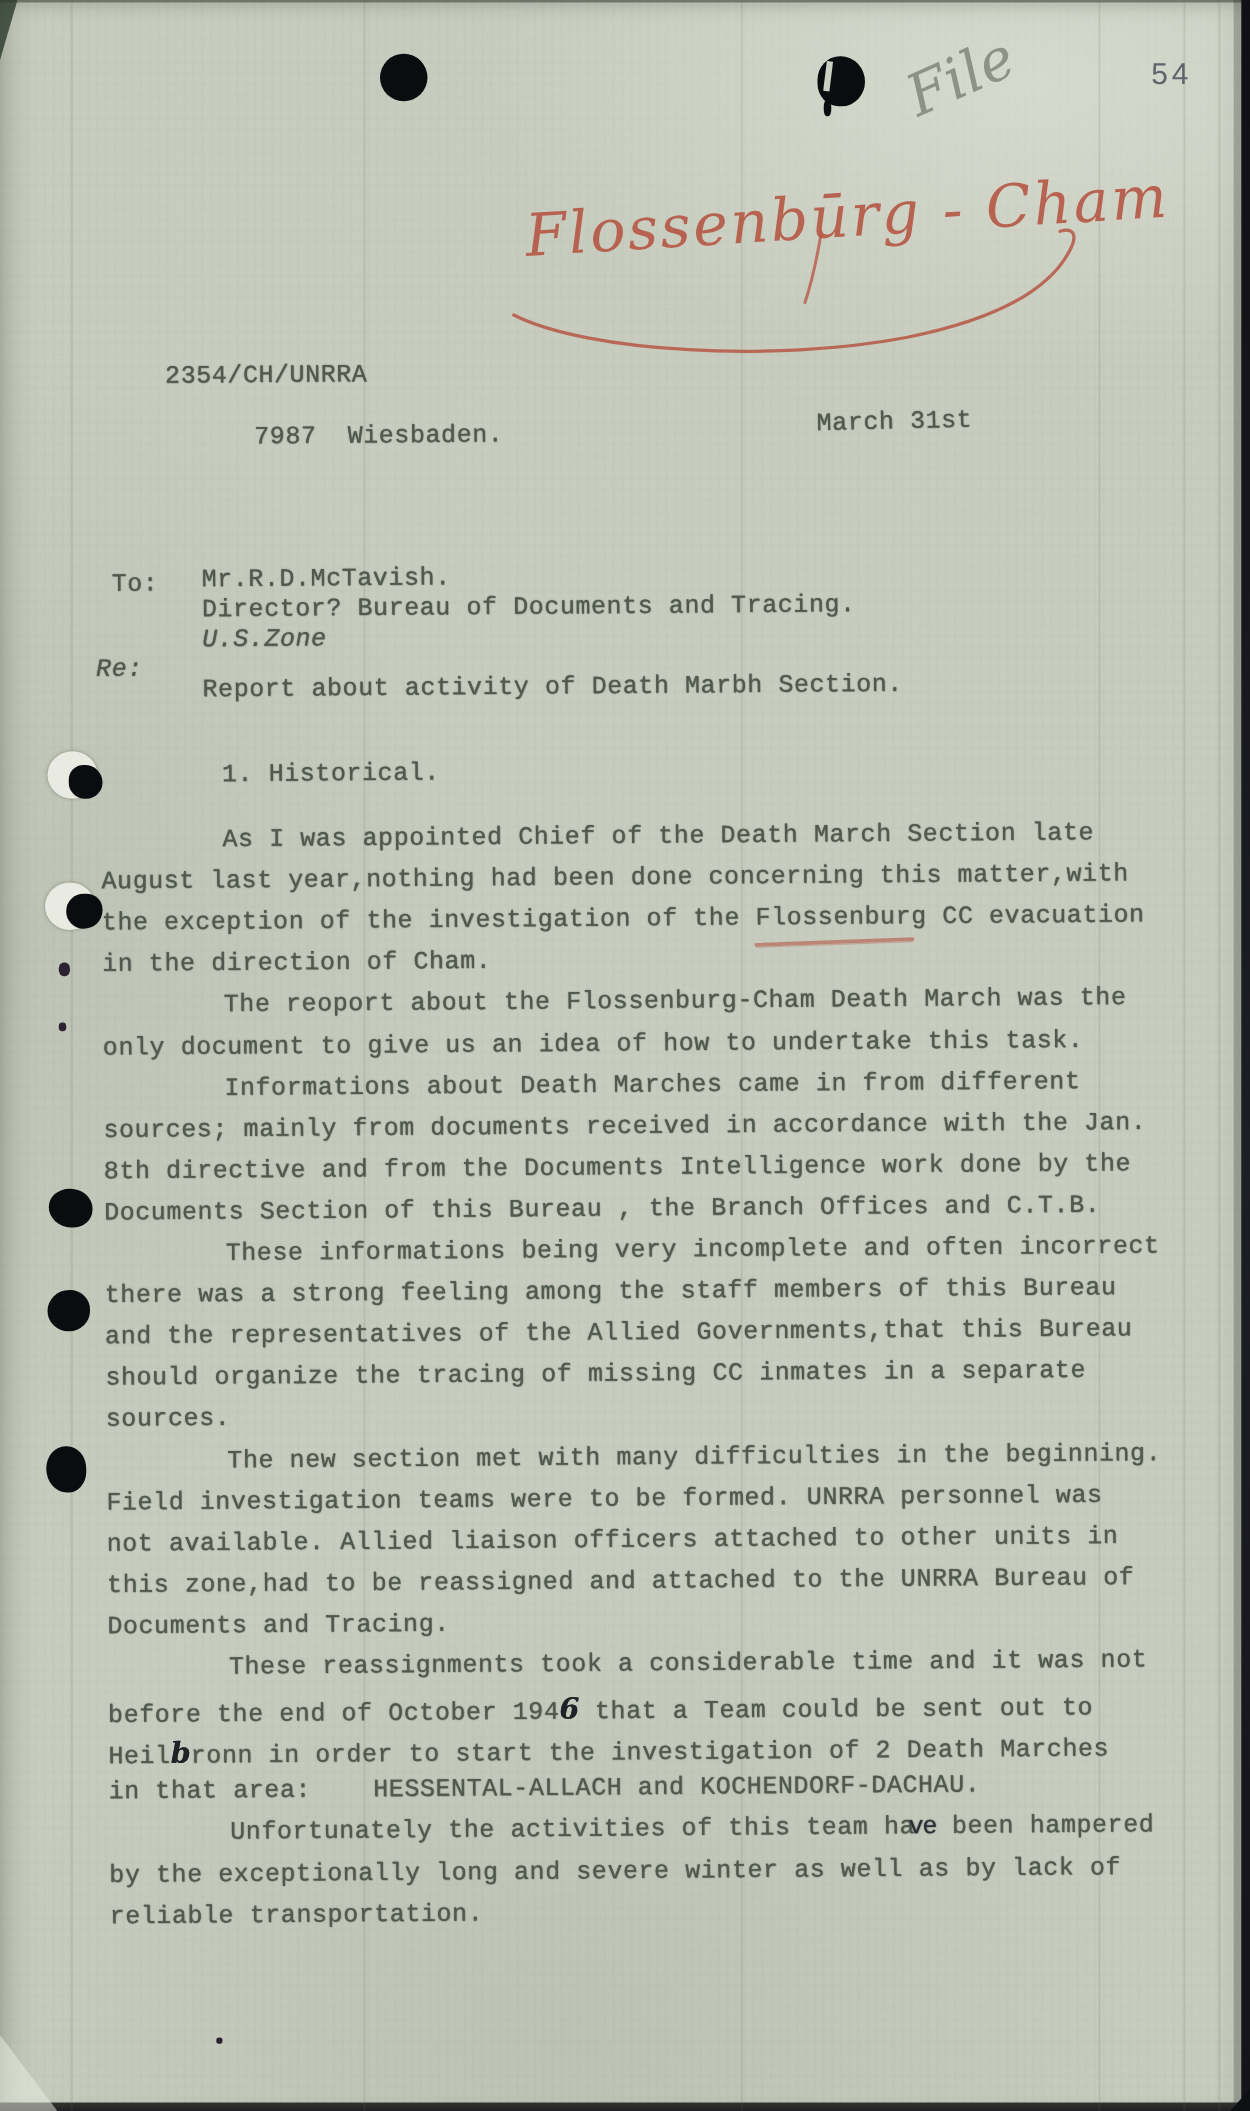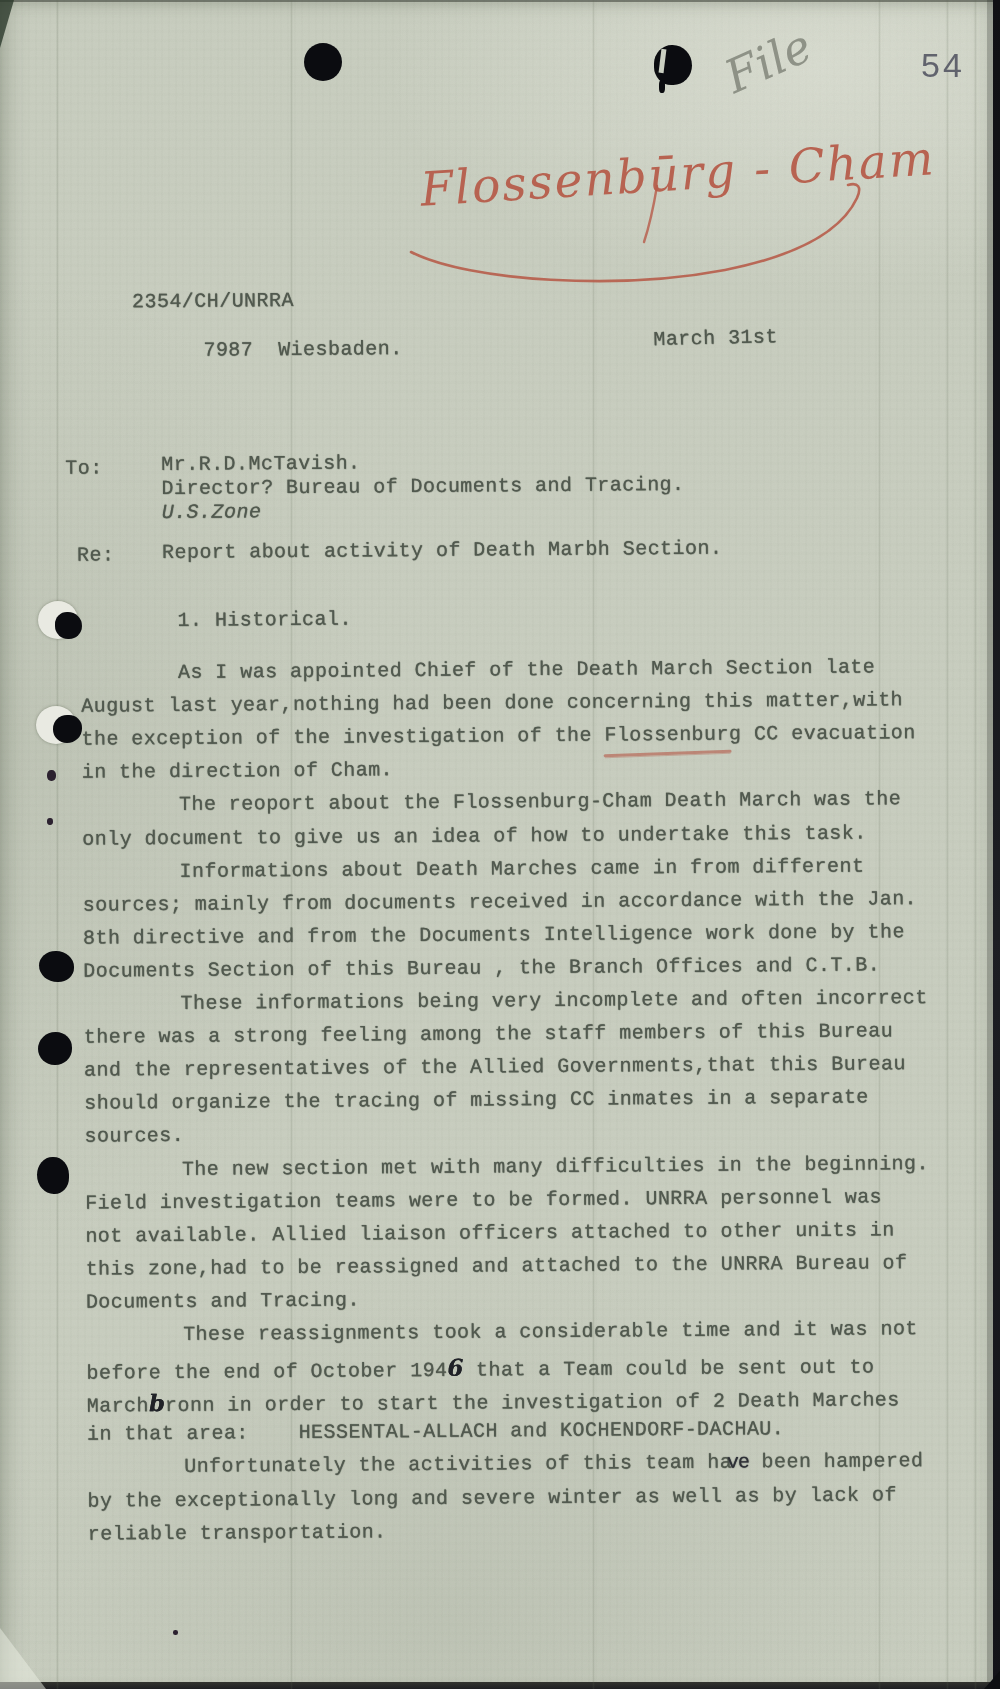--- a/index.html
+++ b/index.html
@@ -41,31 +41,31 @@
          transform:rotate(-0.45deg);transform-origin:40px 300px;}
   .tline{position:absolute;white-space:pre;font-size:20px;letter-spacing:.45px;color:#4d554b;
          text-shadow:0 0 1.1px rgba(61,70,58,0.8), .5px .5px 0 rgba(61,70,58,0.22);opacity:.96;}
   .ink{font-family:"DejaVu Serif",serif;font-style:italic;font-weight:700;color:#1a1c22;
        font-size:23px;letter-spacing:0;text-shadow:0 0 .5px #1a1c22;}
   .smudge{font-weight:400;color:#272930;margin-left:-5px;letter-spacing:-1px;
        text-shadow:0 0 1.3px #30323a;}
   .pos-ref{left:132px;top:291px;}
   .pos-office{left:203px;top:340px;}
   .pos-date{left:653px;top:332px;transform:rotate(-0.9deg);}
-  .pos-to{left:64px;top:457px;text-align:right;}
+  .pos-to{left:88px;top:457px;text-align:right;}
   .pos-r1{left:160px;top:454px;}
   .pos-r2{left:160px;top:478px;}
   .pos-r3{left:160px;top:502px;font-style:italic;}
-  .pos-re{left:75px;top:544px;}
+  .pos-re{left:75px;top:525px;font-style:italic;}
   .pos-subj{left:160px;top:542px;}
   .pos-head{left:175px;top:610px;}
   .red-underline{position:absolute;left:600px;top:757px;width:128px;height:3px;background:#b4574699;
         transform:rotate(-1.6deg);box-shadow:0 2px 0 -1px #b4574655;border-radius:2px;}
   .page-number{position:absolute;left:921px;top:46px;font-family:"Liberation Sans",sans-serif;
-        font-size:34px;letter-spacing:3px;color:#585a66;opacity:.92;}
+        font-size:24px;letter-spacing:3px;color:#585a66;opacity:.92;}
   .file-note{position:absolute;left:724px;top:34px;font-family:"DejaVu Serif",serif;font-style:italic;
         font-size:46px;color:#82867b;transform:rotate(-24deg);opacity:.85;}
   .red-script{position:absolute;left:420px;top:146px;font-family:"DejaVu Serif",serif;font-style:italic;
         font-size:47px;letter-spacing:2px;color:#b65a48;transform:rotate(-3.5deg);opacity:.92;}
   .swoosh{position:absolute;left:395px;top:158px;pointer-events:none;}
 </style>
 </head>
 <body>
 
 <div class="page">
@@ -147,21 +147,21 @@
         <div class="tline" style="left: 78px; top: 1059px;"><span>and the representatives of the Allied Governments,that this Bureau</span></div>
         <div class="tline" style="left: 78px; top: 1092px;"><span>should organize the tracing of missing CC inmates in a separate</span></div>
         <div class="tline" style="left: 78px; top: 1125px;"><span>sources.</span></div>
         <div class="tline" style="left: 175px; top: 1159px;"><span>The new section met with many difficulties in the beginning.</span></div>
         <div class="tline" style="left: 78px; top: 1192px;"><span>Field investigation teams were to be formed. UNRRA personnel was</span></div>
         <div class="tline" style="left: 78px; top: 1225px;"><span>not available. Allied liaison officers attached to other units in</span></div>
         <div class="tline" style="left: 78px; top: 1258px;"><span>this zone,had to be reassigned and attached to the UNRRA Bureau of</span></div>
         <div class="tline" style="left: 78px; top: 1291px;"><span>Documents and Tracing.</span></div>
         <div class="tline" style="left: 175px; top: 1324px;"><span>These reassignments took a considerable time and it was not</span></div>
         <div class="tline" style="left: 78px; top: 1357px;"><span>before the end of October 194</span><span class="ink">6</span><span> that a Team could be sent out to</span></div>
-        <div class="tline" style="left: 78px; top: 1390px;"><span>March</span><span class="ink">b</span><span>ronn in order to start the investigation of 2 Death Marches</span></div>
+        <div class="tline" style="left: 78px; top: 1390px;"><span>Heil</span><span class="ink">b</span><span>ronn in order to start the investigation of 2 Death Marches</span></div>
         <div class="tline" style="left: 78px; top: 1423px;"><span>in that area:    HESSENTAL-ALLACH and KOCHENDORF-DACHAU.</span></div>
         <div class="tline" style="left: 175px; top: 1456px;"><span>Unfortunately the activities of this team ha</span><span class="smudge">ve</span><span> been hampered</span></div>
         <div class="tline" style="left: 78px; top: 1490px;"><span>by the exceptionally long and severe winter as well as by lack of</span></div>
         <div class="tline" style="left: 78px; top: 1523px;"><span>reliable transportation.</span></div>
       </div>
 
     <div class="red-underline"></div>
   </div>
 
 </div>

